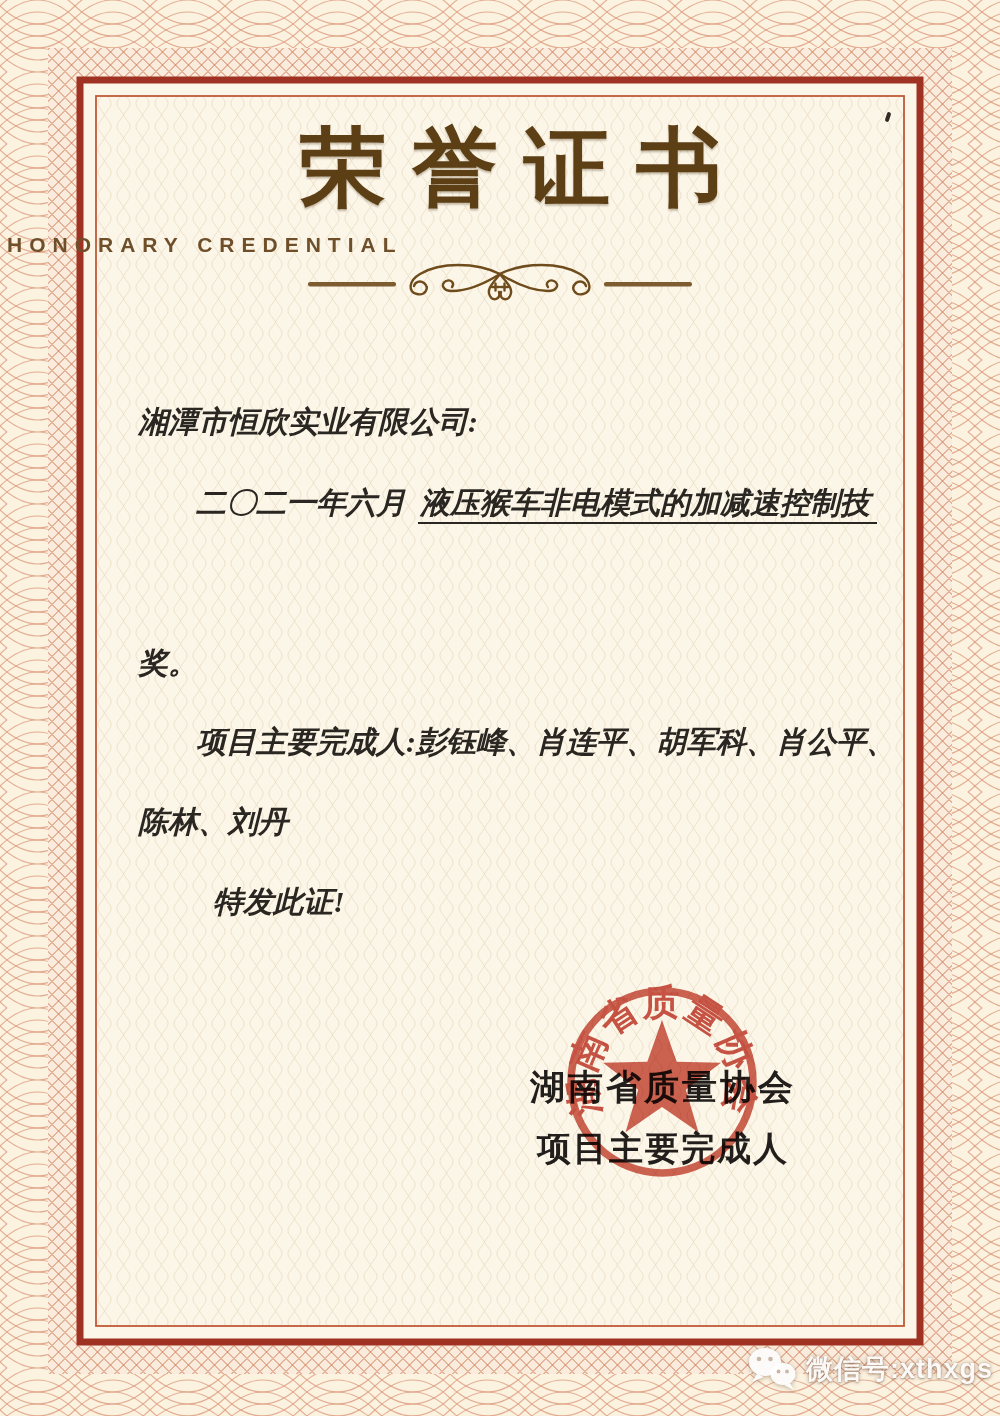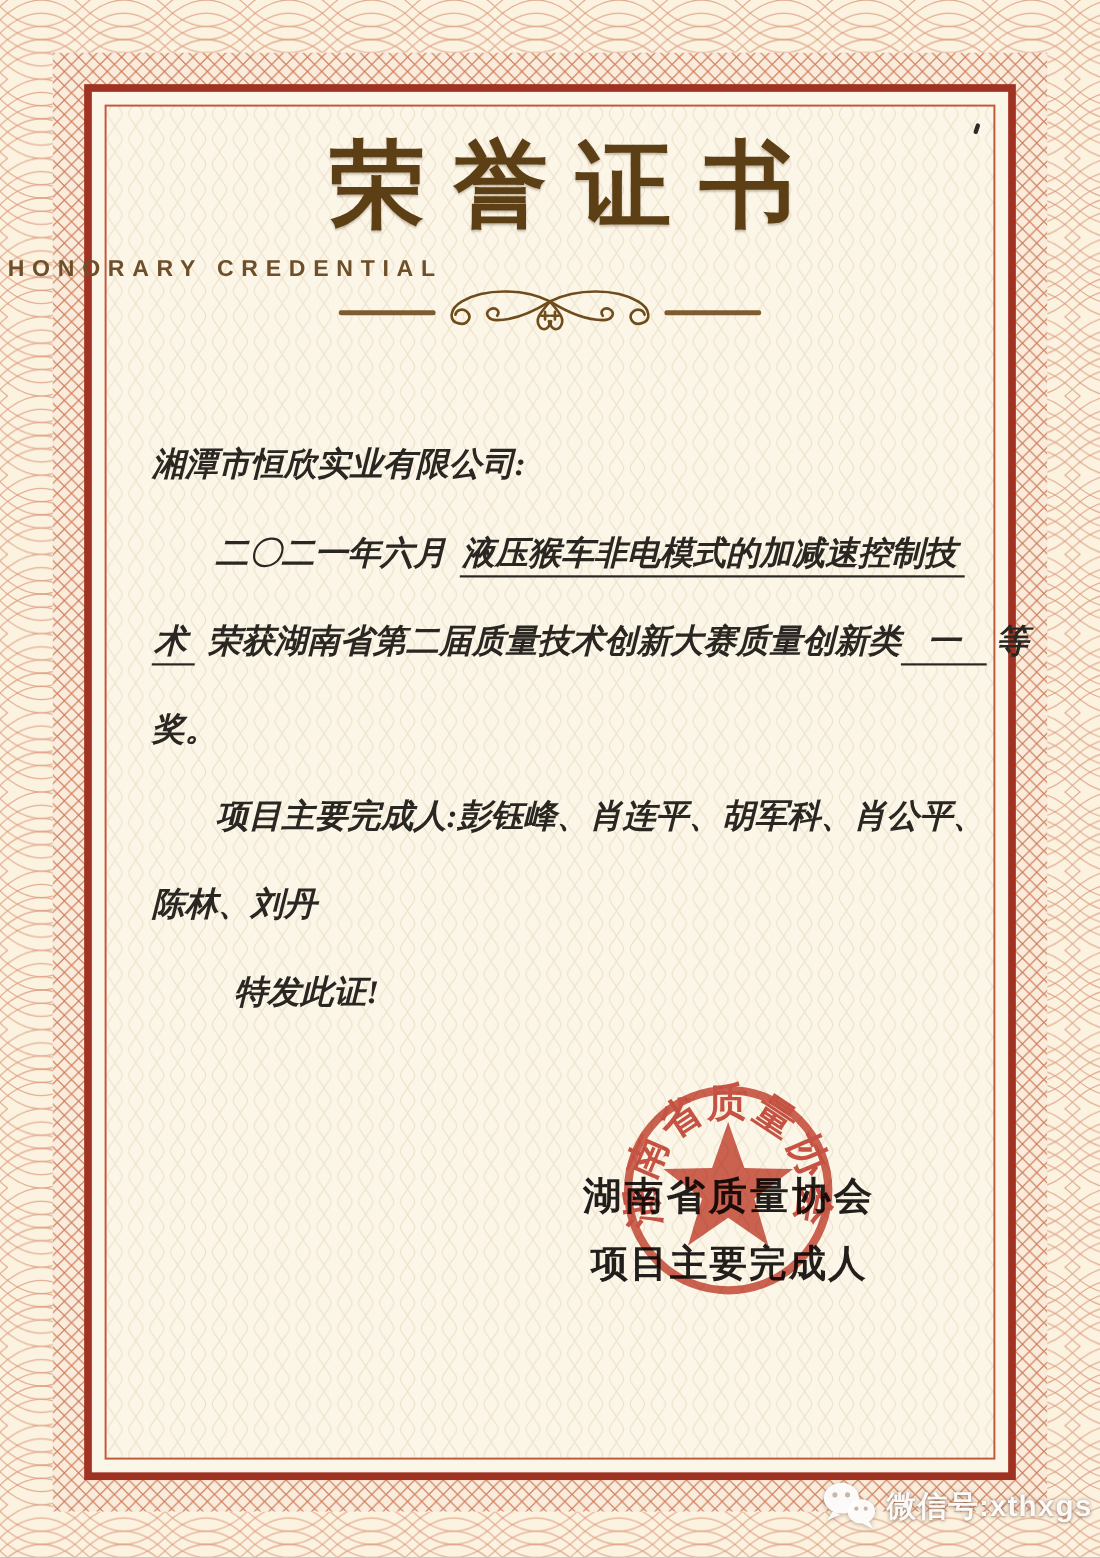--- a/index.html
+++ b/index.html
@@ -114,23 +114,20 @@
   <div class="speck"></div>
 
   <div class="line" style="top:402px; left:138px">
     <span>湘潭市恒欣实业有限公司:</span>
   </div>
 
   <div class="line" style="top:483px; left:196px">
     <span>二〇二一年六月</span><span class="u gap">液压猴车非电模式的加减速控制技</span>
   </div>
 
-  <div class="line" style="top:563px; left:138px">
-    <span class="u">术</span><span class="gap">荣获湖南省第二届质量技术创新大赛质量创新类</span><span class="u u-grade">一</span><span>等</span>
-  </div>
 
   <div class="line" style="top:643px; left:138px">
     <span>奖。</span>
   </div>
 
   <div class="line" style="top:802px; left:138px">
     <span>陈林、刘丹</span>
   </div>
 
   <div class="line" style="top:722px; left:196px">

